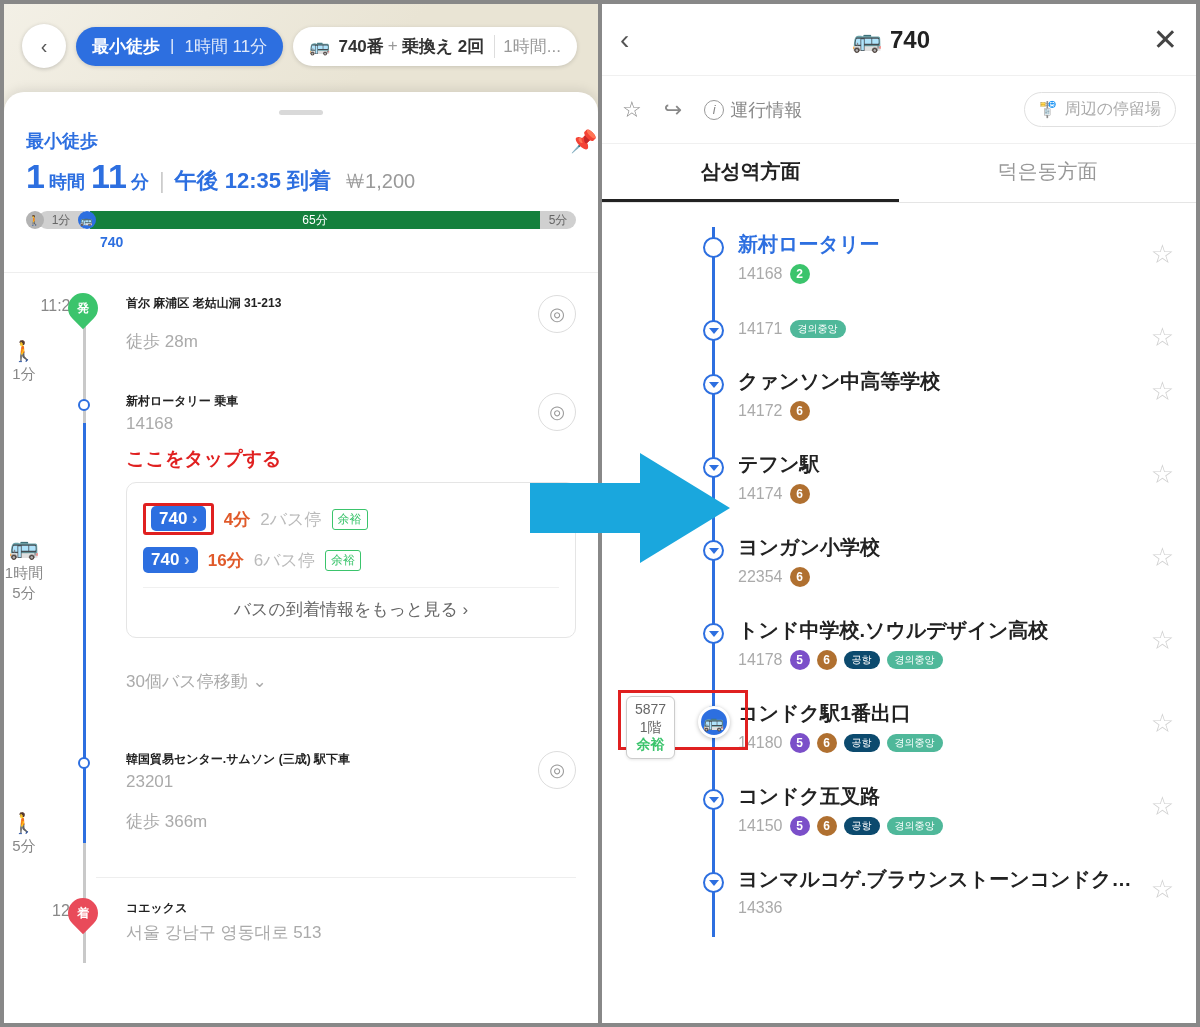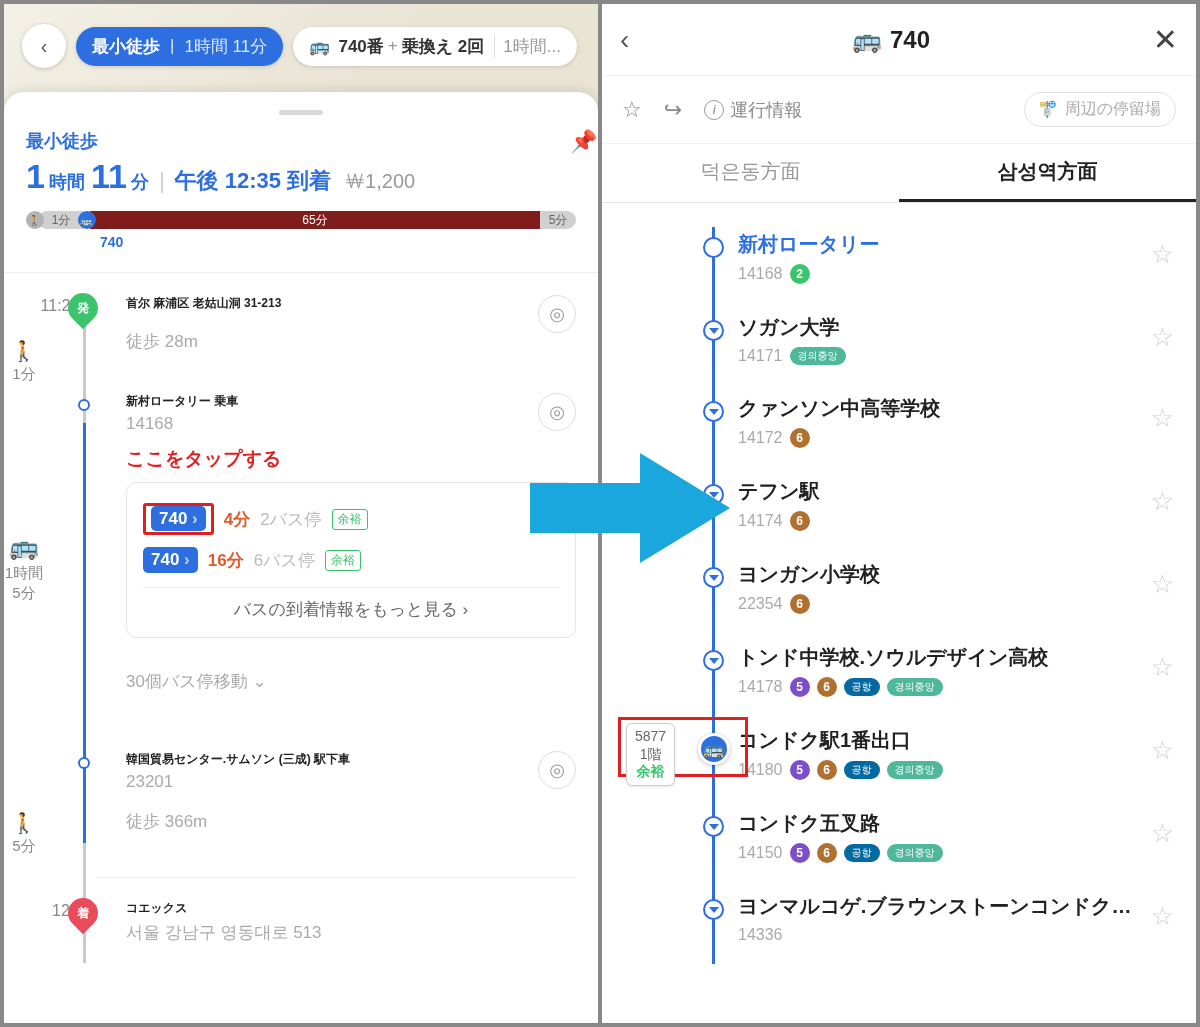--- a/index.html
+++ b/index.html
@@ -31,21 +31,21 @@
   .time-row .u1 { font-size:18px; margin-right:2px;}
   .time-row .n2 { font-size:34px;}
   .time-row .u2 { font-size:18px;}
   .time-row .sep { color:#ccc; font-weight:400; margin:0 6px; font-size:22px;}
   .time-row .arr { color:#2d6fe0; font-size:22px; font-weight:600;}
   .time-row .fare { color:#999; font-weight:400; font-size:20px; margin-left:10px;}
 
   .bar { margin-top:14px; height:20px; display:flex; align-items:center; position:relative; width:100%;}
   .bar .seg { height:18px; display:flex; align-items:center; justify-content:center; font-size:12px; color:#fff; position:relative;}
   .bar .walk1 { background:#d0d0d0; color:#666; border-radius:9px 0 0 9px; width:46px;}
-  .bar .busseg { background:#7f1d1d; flex:1; }
+  .bar .busseg { background:#15803d; flex:1; }
   .bar .walk2 { background:#d0d0d0; color:#666; border-radius:0 9px 9px 0; width:36px;}
   .bar .ic { width:18px; height:18px; border-radius:50%; background:#b3b3b3; margin-right:-6px; z-index:2; color:#fff; font-size:10px; display:flex;align-items:center;justify-content:center;}
   .bar .icb { background:#2d6fe0; margin-left:-6px;}
   .bar-label { font-size:14px; color:#2d6fe0; font-weight:600; margin-top:4px; margin-left:74px;}
 
   .divider { height:1px; background:#eee; margin:22px 0;}
 
   .timeline { position:relative; padding-left:92px;}
   .tl-time { position:absolute; left:0; font-size:16px; color:#888; width:56px; text-align:center;margin-left:28px;}
   .tl-line { position:absolute; left:98px; top:14px; bottom:0; width:3px; background:#2d6fe0;}
@@ -102,21 +102,21 @@
   .r-stop.first .r-dot::after { display:none;}
   .r-stop h5 { font-size:20px; font-weight:700; color:#222;}
   .r-stop.first h5 { color:#2d6fe0;}
   .r-stop .meta { margin-top:6px; font-size:16px; color:#aaa; display:flex; align-items:center; gap:7px;}
   .r-star { position:absolute; right:22px; top:18px; font-size:26px; color:#d0d0d0;}
   .badge { display:inline-flex; width:20px; height:20px; border-radius:50%; color:#fff; font-size:12px; font-weight:700; align-items:center; justify-content:center;}
   .b-green { background:#3bc46c;}
   .b-brown { background:#b07030;}
   .b-purple { background:#7b4fc9;}
   .pill-tag { font-size:10px; padding:2px 8px; border-radius:10px; color:#fff;}
-  .t-cyan { background:#0369a1;}
+  .t-cyan { background:#0c4a6e;}
   .t-teal { background:#4fb89a;}
 
   .bus-live { position:absolute; left:24px; top:6px; background:#fff; border:1px solid #ccc; border-radius:6px; padding:4px 8px; font-size:14px; text-align:center; line-height:1.25; color:#666; box-shadow:0 1px 3px rgba(0,0,0,.1);}
   .bus-live .g { color:#3bc46c; font-weight:700;}
   .bus-live-ic { position:absolute; left:96px; top:16px; width:32px; height:32px; border-radius:50%; background:#2d6fe0; border:3px solid #fff; box-shadow:0 1px 4px rgba(0,0,0,.25); display:flex;align-items:center;justify-content:center; color:#fff; font-size:17px; z-index:3;}
   .redbox2 { position:absolute; left:16px; top:0px; width:130px; height:60px; border:3px solid #e02020;}
 
   
   .arrow { position:absolute; left:526px; top:444px; width:200px; height:120px; z-index:50;}
   .arrow svg { width:100%; height:100%;}
@@ -260,42 +260,41 @@
       <span class="info">
           <span style="border:1.5px solid #999;border-radius:50%;width:20px;height:20px;display:inline-flex;align-items:center;justify-content:center;font-style:italic;font-size:13px;">i</span>
           <span>運行情報</span>
         </span>
       <span class="near">
           <span>🚏</span>
           <span>周辺の停留場</span>
         </span>
     </div>
     <div class="r-tabs">
+      <div class="r-tab active">삼성역方面</div>
       <div class="r-tab">덕은동方面</div>
-      <div class="r-tab active">삼성역方面</div>
     </div>
 
     <div class="r-list">
       <div class="r-line"></div>
       <div id="stops-mount">
           <div class="r-stop first">
 
     <span class="r-dot"></span>
     <span class="r-star">☆</span>
     <h5>新村ロータリー</h5>
     <div class="meta">
               <span>14168</span>
               <span class="badge b-green">2</span>
             </div>
   </div>
           <div class="r-stop">
 
     <span class="r-dot"></span>
     <span class="r-star">☆</span>
-    <h5>ソガン大学</h5>
     <div class="meta">
               <span>14171</span>
               <span class="pill-tag t-teal">경의중앙</span>
             </div>
   </div>
           <div class="r-stop">
 
     <span class="r-dot"></span>
     <span class="r-star">☆</span>
     <h5>クァンソン中高等学校</h5>

